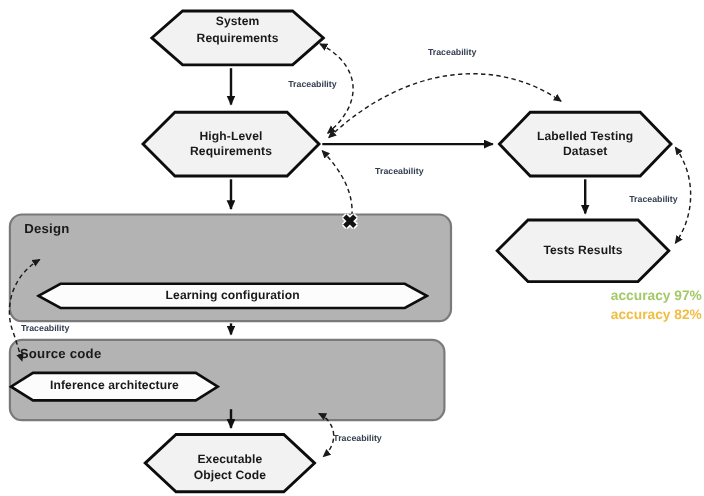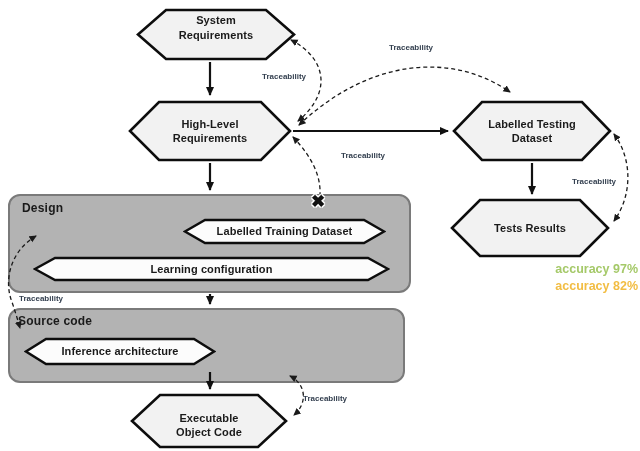--- a/index.html
+++ b/index.html
@@ -118,39 +118,31 @@
   <div class="node" style="left:450px;top:198px;width:160px;height:60px;">
     <svg width="160" height="60">
       <polygon class="hex-big" points="30,2 130,2 158,30 130,58 30,58 2,30"></polygon>
     </svg>
     <div class="node-label">
       <span>Tests Results</span>
     </div>
   </div>
 
 
-  <div class="node" style="left:183px;top:218px;width:203px;height:27px;">
-    <svg width="203" height="27">
-      <polygon class="hex-small" points="22,2 181,2 201,13.5 181,25 22,25 2,13.5"></polygon>
-    </svg>
-    <div class="node-label">
-      <span>Labelled Training Dataset</span>
-    </div>
-  </div>
 
   <div class="node" style="left:33px;top:256px;width:357px;height:26px;">
     <svg width="357" height="26">
       <polygon class="hex-small" points="22,2 335,2 355,13 335,24 22,24 2,13"></polygon>
     </svg>
     <div class="node-label">
       <span>Learning configuration</span>
     </div>
   </div>
 
-  <div class="node" style="left:24px;top:337px;width:192px;height:29px;">
+  <div class="node" style="left:8px;top:337px;width:192px;height:29px;">
     <svg width="192" height="29">
       <polygon class="hex-small" points="22,2 170,2 190,14.5 170,27 22,27 2,14.5"></polygon>
     </svg>
     <div class="node-label">
       <span>Inference architecture</span>
     </div>
   </div>
 
 
   <div class="node" style="left:130px;top:393px;width:158px;height:64px;">

